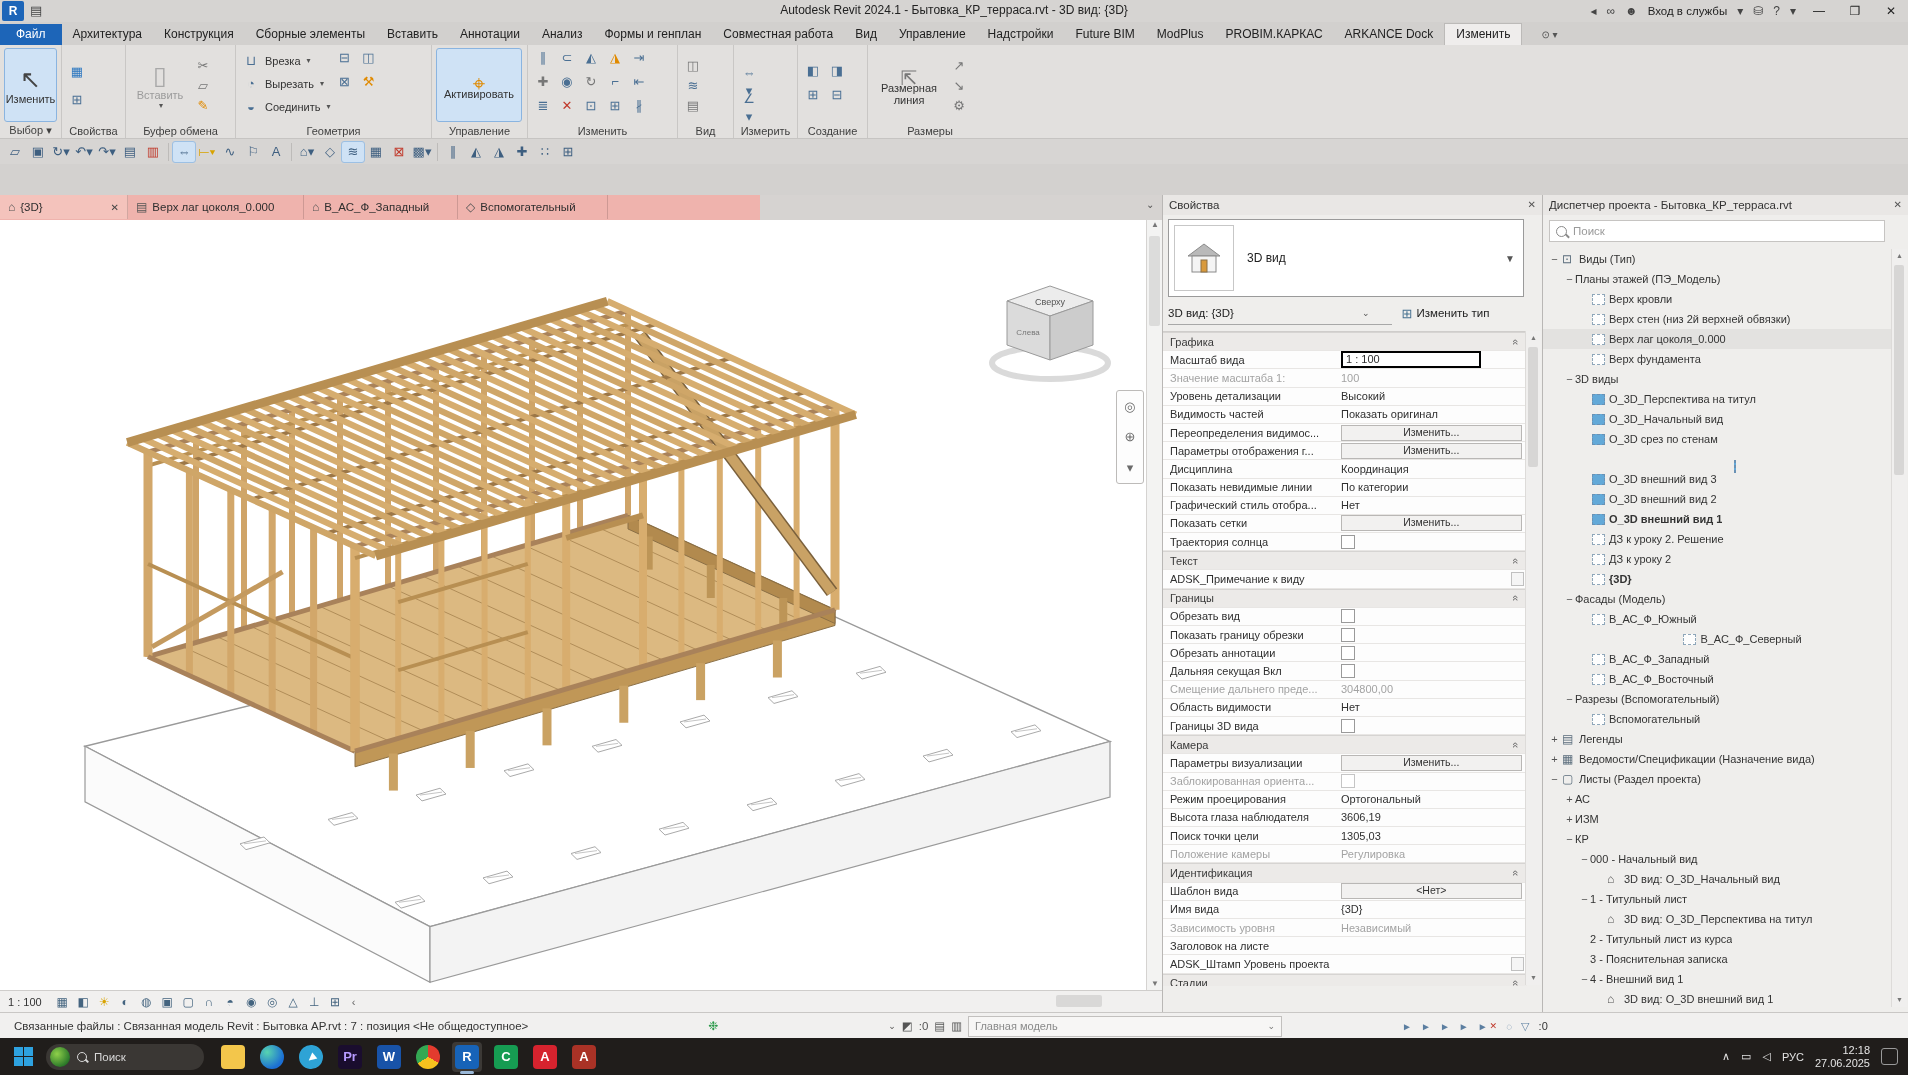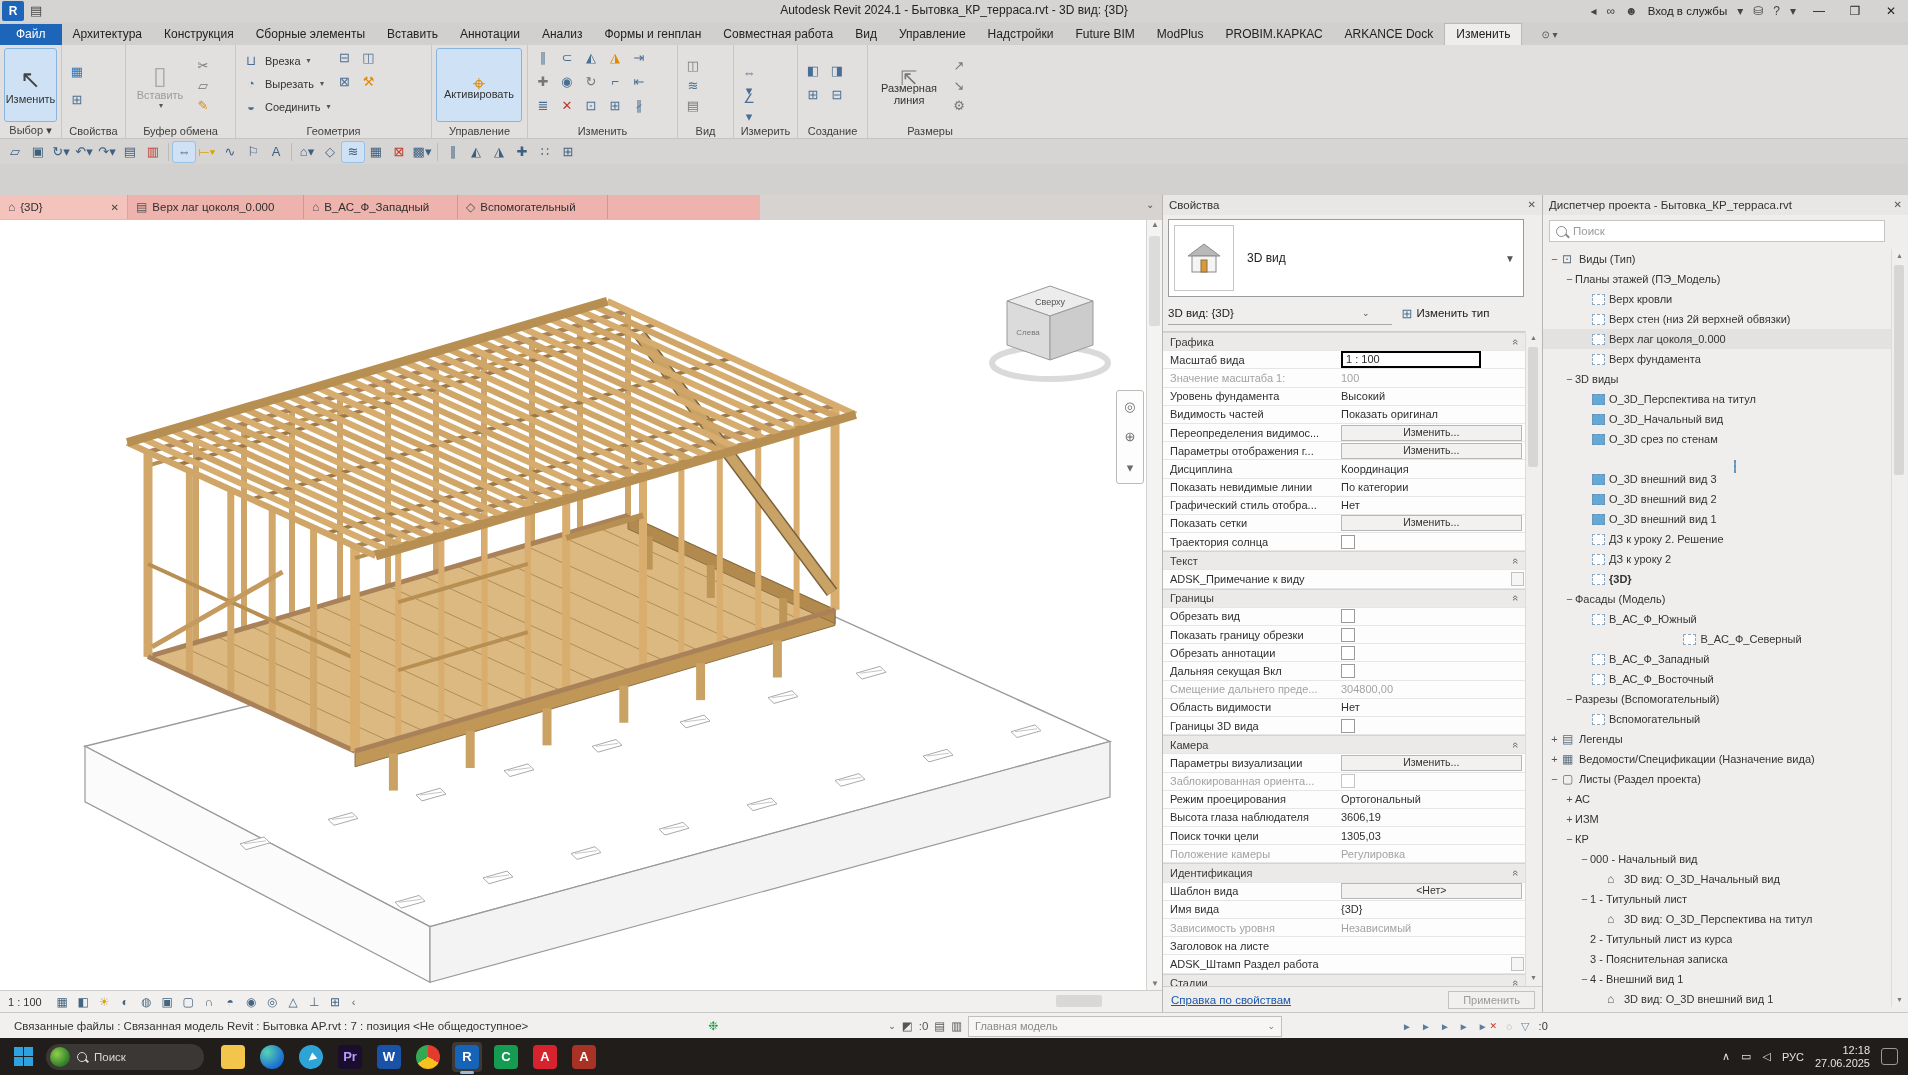--- a/index.html
+++ b/index.html
@@ -637,21 +637,21 @@
         <span class="pl">Масштаб вида</span>
         <span class="pv">
           <span class="pinput">1 : 100</span>
         </span>
       </div>
       <div class="prow dis">
         <span class="pl">Значение масштаба   1:</span>
         <span class="pv">100</span>
       </div>
       <div class="prow">
-        <span class="pl">Уровень фундамента</span>
+        <span class="pl">Уровень детализации</span>
         <span class="pv">Высокий</span>
       </div>
       <div class="prow">
         <span class="pl">Видимость частей</span>
         <span class="pv">Показать оригинал</span>
       </div>
       <div class="prow">
         <span class="pl">Переопределения видимос...</span>
         <span class="pv">
           <span class="pbtn">Изменить...</span>
@@ -787,38 +787,34 @@
       </div>
       <div class="prow dis">
         <span class="pl">Зависимость уровня</span>
         <span class="pv">Независимый</span>
       </div>
       <div class="prow">
         <span class="pl">Заголовок на листе</span>
         <span class="pv"></span>
       </div>
       <div class="prow">
-        <span class="pl">ADSK_Штамп Раздел работа</span>
+        <span class="pl">ADSK_Штамп Уровень проекта</span>
         <span class="pv">
           <span class="pbox"></span>
         </span>
       </div>
       <div class="prow sec">
         <span class="pl">Стадии</span>
         <span class="secchev">«</span>
       </div>
     </div>
   <div id="pscroll">
     <div class="arr">▲</div>
     <div id="pthumb"></div>
     <div class="arr abs" style="bottom:0;left:0;width:15px">▼</div>
-  </div>
-  <div id="propfoot">
-    <span id="prophelp">Справка по свойствам</span>
-    <span id="applybtn">Применить</span>
   </div>
 </div>
 
 <div id="browser" class="abs">
   <div class="pnlhdr">
       <span>Диспетчер проекта - Бытовка_КР_терраса.rvt</span>
     <span class="pnlx">✕</span>
     </div>
   <div id="searchbox">
     <span id="mag"></span>
@@ -881,21 +877,21 @@
       <div class="trow" style="padding-left: 36px;">
         <span class="texp"></span>
         <span class="ticon blue3d"></span>
         <span class="nosel">О_3D внешний вид 3</span>
       </div>
       <div class="trow" style="padding-left: 36px;">
         <span class="texp"></span>
         <span class="ticon blue3d"></span>
         <span class="nosel">О_3D внешний вид 2</span>
       </div>
-      <div class="trow" style="padding-left: 36px;">
+      <div class="trow" style="padding-left: 36px; font-weight: bold;">
         <span class="texp"></span>
         <span class="ticon blue3d"></span>
         <span class="nosel">О_3D внешний вид 1</span>
       </div>
       <div class="trow" style="padding-left: 36px;">
         <span class="texp"></span>
         <span class="ticon plan"></span>
         <span class="nosel">ДЗ к уроку 2. Решение</span>
       </div>
       <div class="trow" style="padding-left: 36px;">

